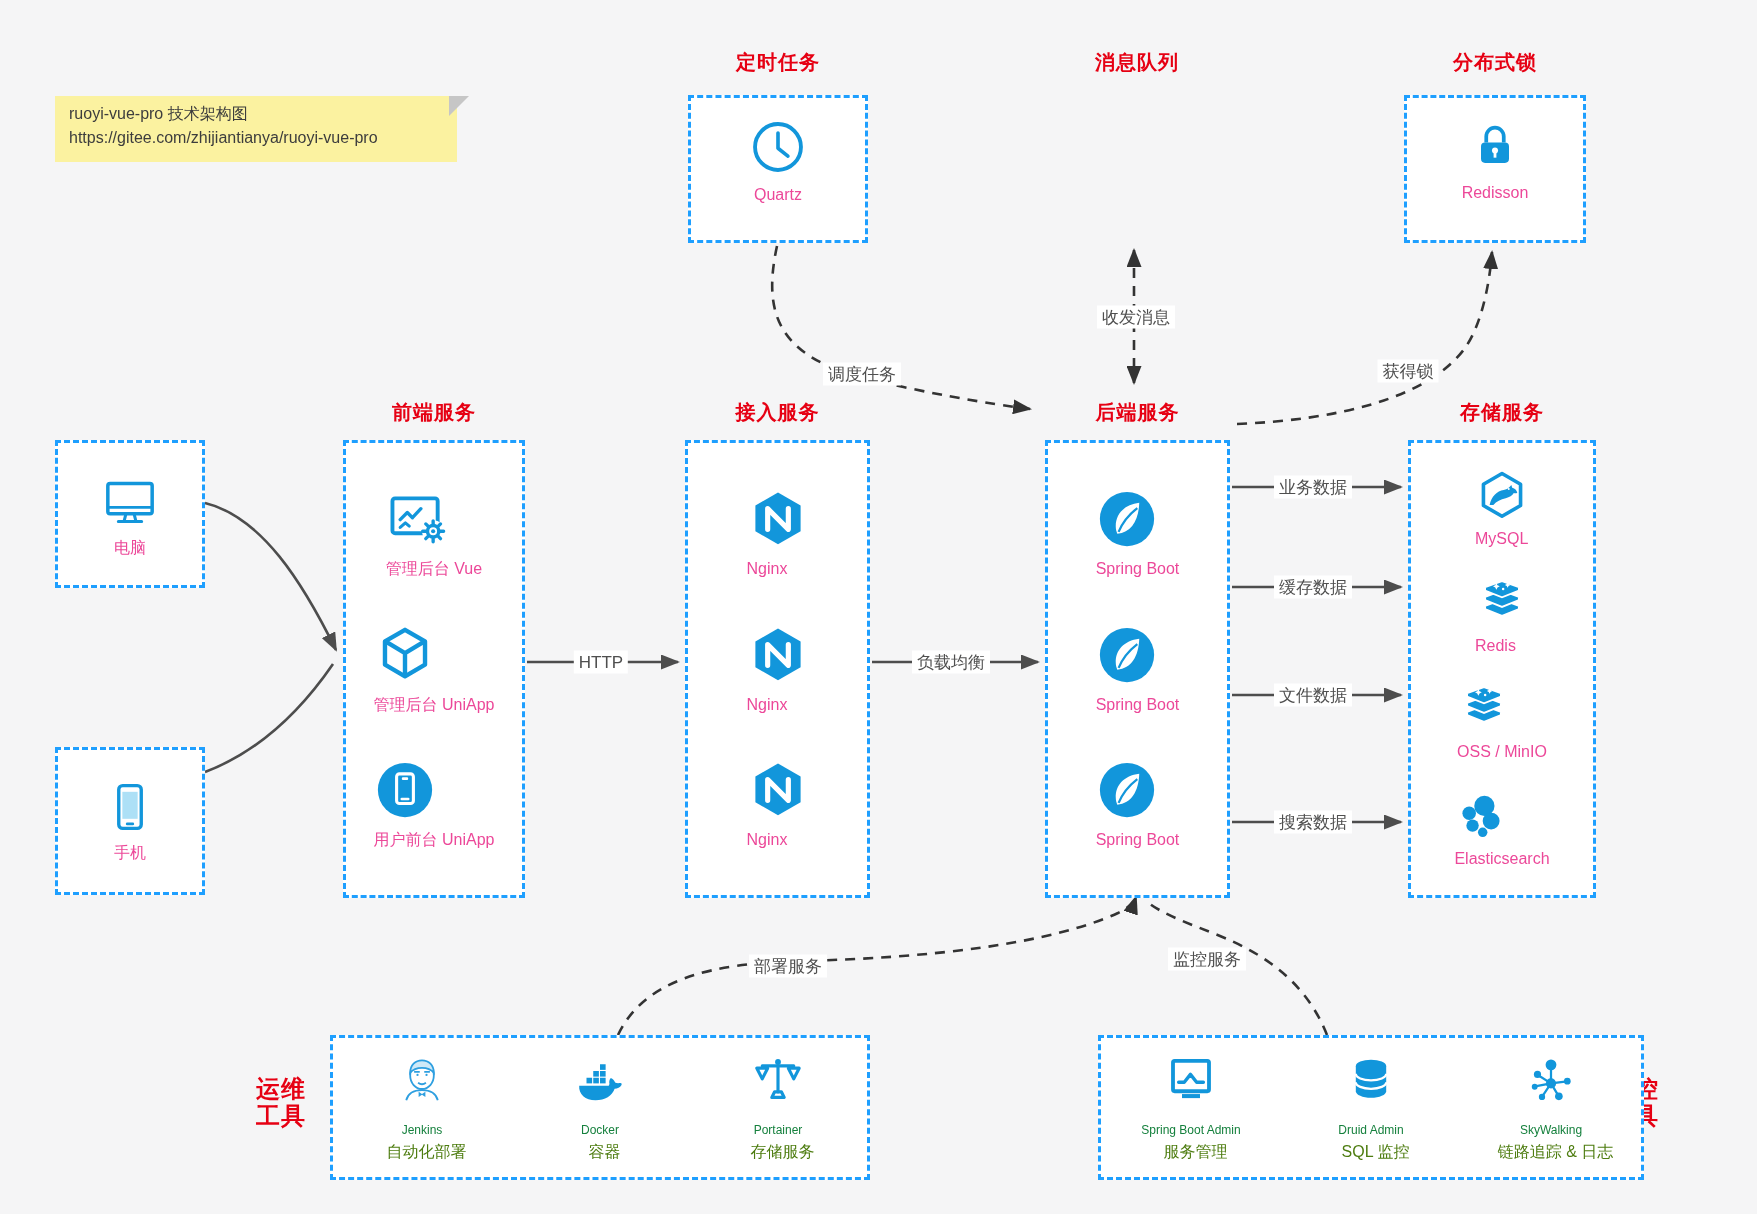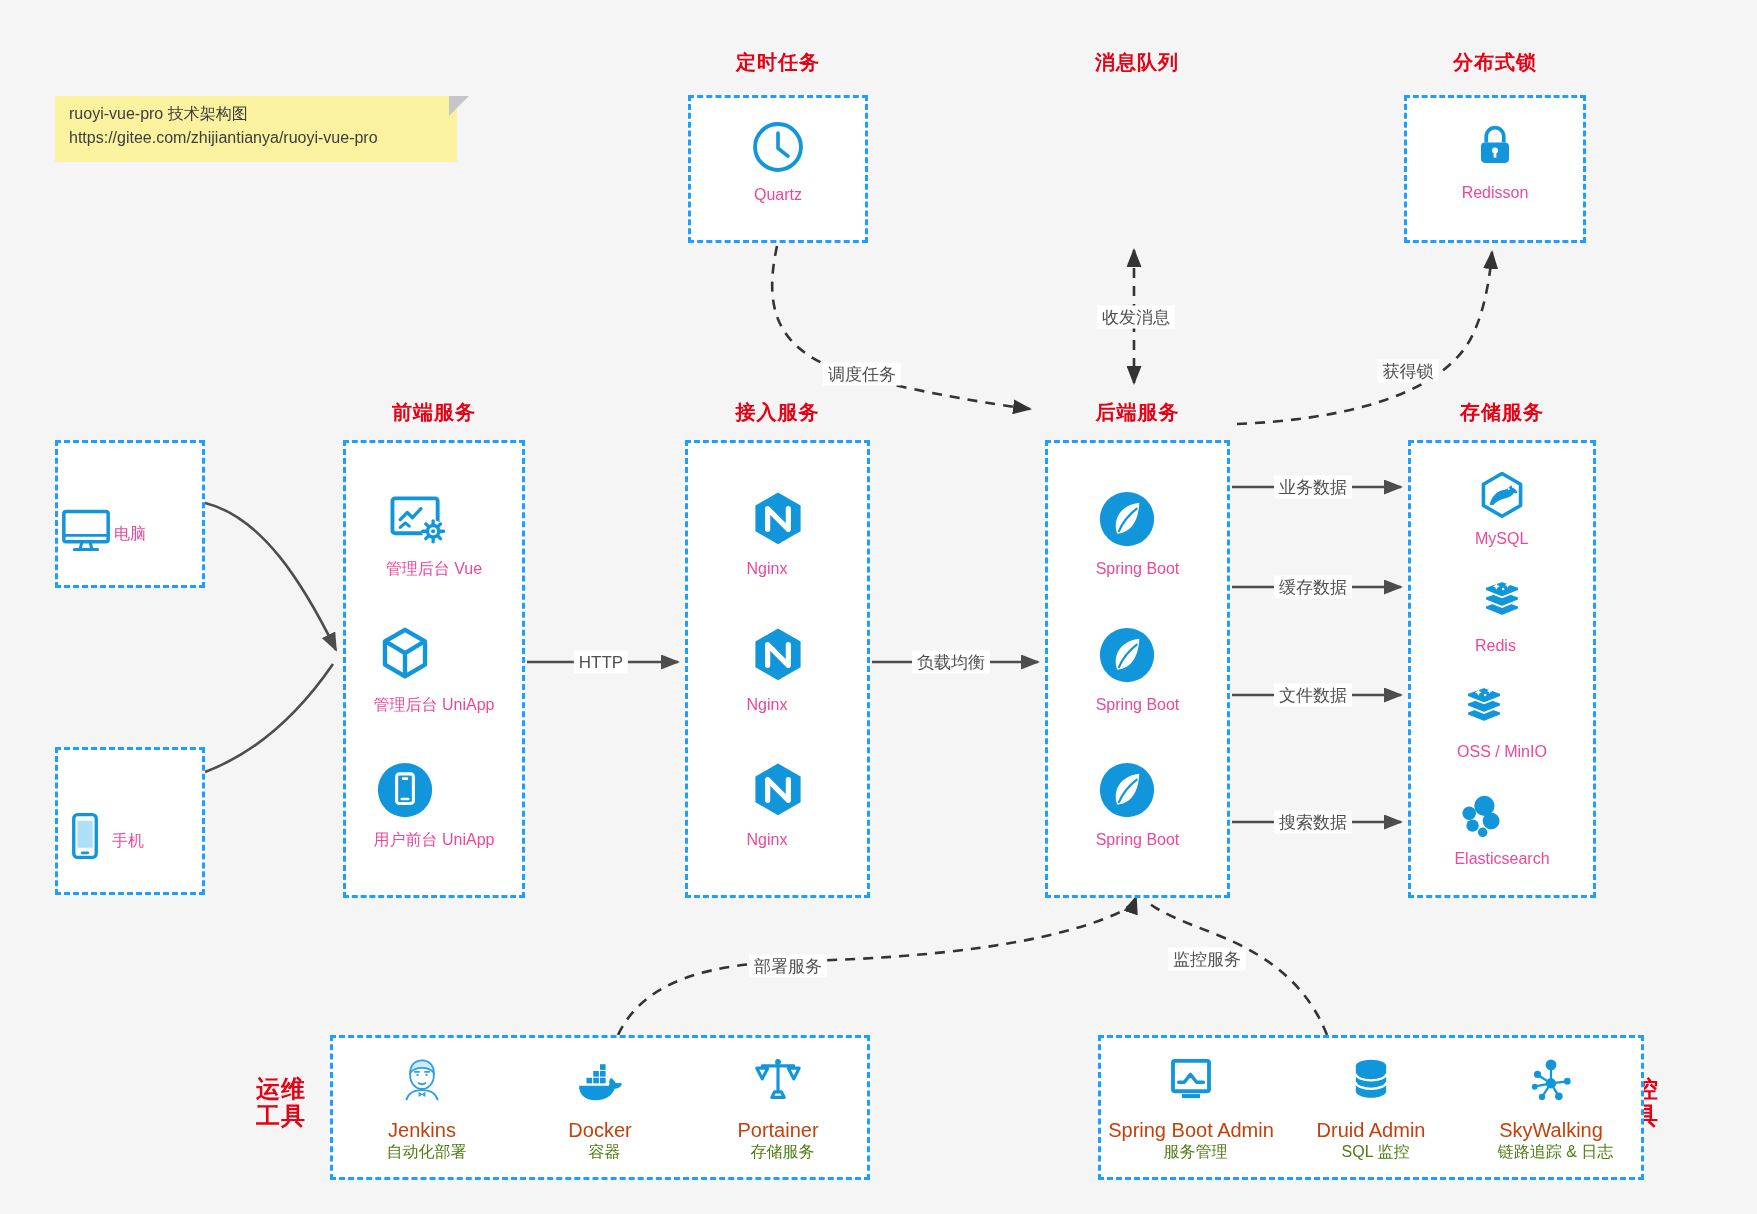--- a/index.html
+++ b/index.html
@@ -26,26 +26,26 @@
     position:absolute;font-size:24px;font-weight:bold;color:#e60013;
     line-height:27px;text-align:center;letter-spacing:1px;
   }
   
   .box{
     position:absolute;background:#ffffff;border:3px dashed #1e9fff;
     box-sizing:border-box;display:flex;align-items:center;
   }
   .box.v{flex-direction:column;justify-content:space-evenly;}
   .box.topbox{flex-direction:column;justify-content:flex-start;padding-top:20px;}
-  .box.client{flex-direction:row;justify-content:flex-start;padding-top:30px;}
+  .box.client{flex-direction:column;justify-content:flex-start;padding-top:30px;}
   .box.h{flex-direction:row;justify-content:space-evenly;align-items:flex-start;padding-top:15px;}
   .item{display:flex;flex-direction:column;}
   .nlabel{font-size:16px;color:#ec4899;margin-top:9px;white-space:nowrap;line-height:20px;}
   .bitem{display:flex;flex-direction:column;align-items:center;flex:1;}
-  .bname{font-size:20px;color:#c2410c;margin-top:12px;line-height:22px;white-space:nowrap;text-align:center;}
+  .bname{font-size:12px;color:#15803d;margin-top:12px;line-height:22px;white-space:nowrap;text-align:center;}
   .bdesc{font-size:16px;color:#4d7c0f;line-height:22px;white-space:nowrap;margin-left:9px;}
   .ico{display:block;}
   
   svg.overlay{position:absolute;left:0;top:0;pointer-events:none;}
   .elabel{
     position:absolute;transform:translate(-50%,-50%);background:#ffffff;
     padding:1px 5px;font-size:17px;color:#4f4f4f;white-space:nowrap;line-height:21px;
   }
 </style>
 </head>

